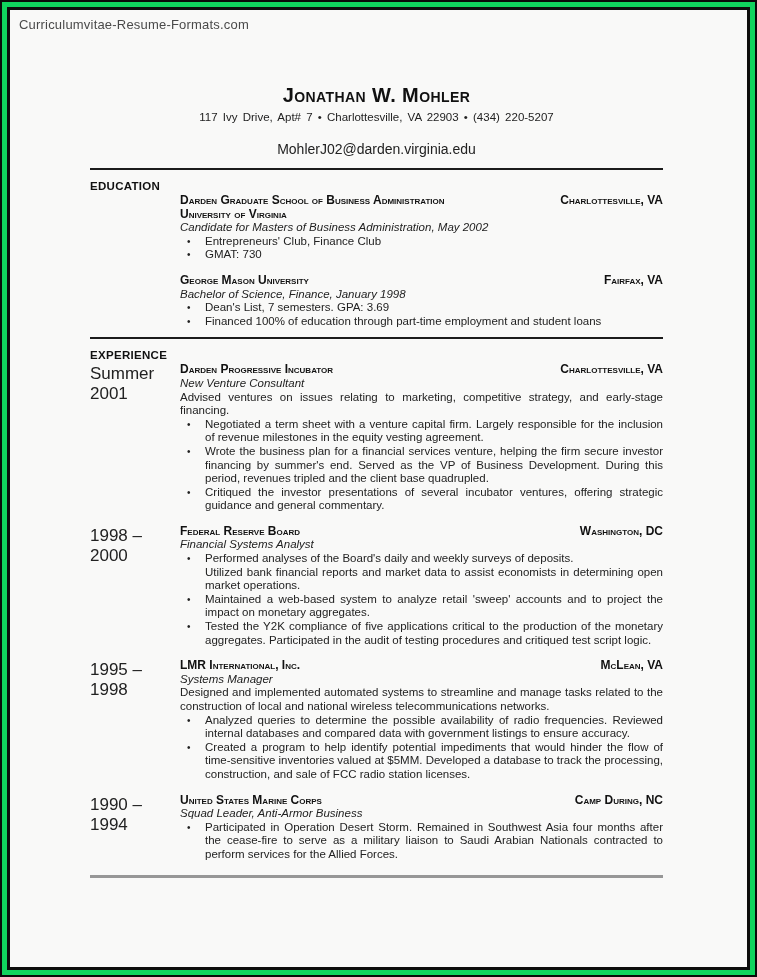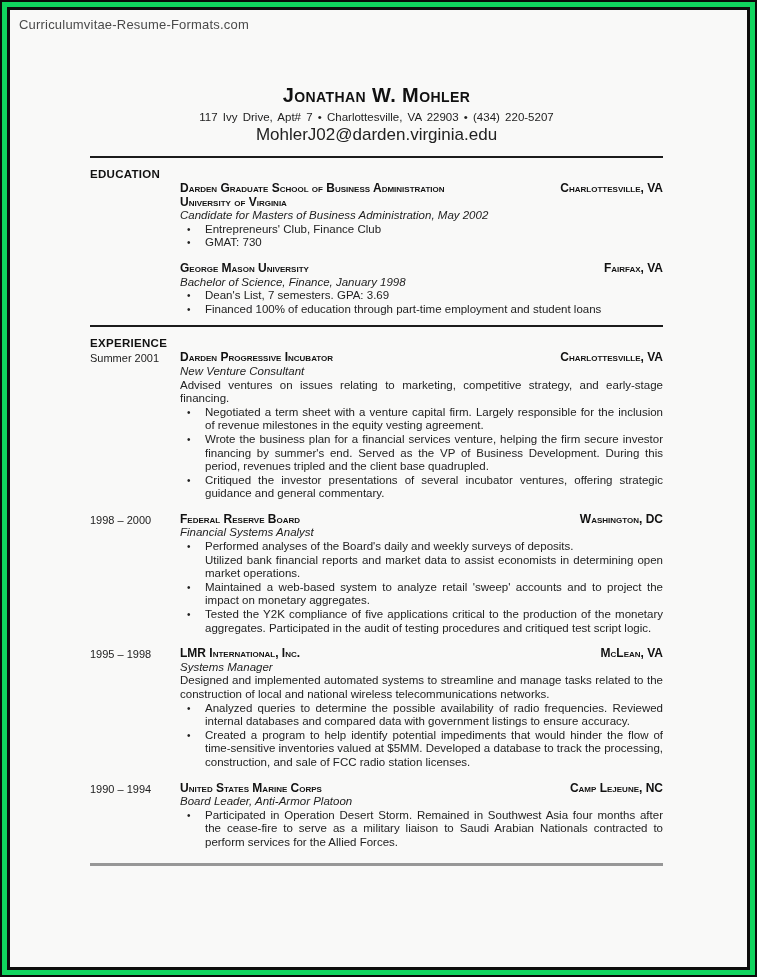--- a/index.html
+++ b/index.html
@@ -6,28 +6,28 @@
   .frame-outer{width:757px;height:977px;box-sizing:border-box;background:#0a0a0a;padding:2px;}
   .frame-green{width:100%;height:100%;box-sizing:border-box;padding:5px;}
   .frame-inner{width:100%;height:100%;box-sizing:border-box;background:#0d0d0d;padding:3px;}
   .page{width:100%;height:100%;box-sizing:border-box;background:#f9f9f8;overflow:hidden;
         font-family:"Liberation Sans","DejaVu Sans",sans-serif;color:#1d1d1d;}
   .watermark{font-size:13px;color:#4a4a4a;padding:7px 0 0 9px;letter-spacing:0.2px;}
   .doc-inner{margin-left:80px;width:573px;}
   .header{text-align:center;margin-top:52px;}
   .name{font-size:20px;font-weight:700;font-variant:small-caps;letter-spacing:0.4px;color:#111;}
   .contact{font-size:11.5px;margin-top:4px;word-spacing:2px;color:#222;}
-  .email{font-size:17px;margin-top:2px;color:#222;}
+  .email{font-size:14px;margin-top:18px;color:#222;}
   .rule{height:2px;background:#1c1c1c;margin-top:11px;}
   .rule-mid{height:2px;background:#1c1c1c;margin-top:9px;}
   .rule-bottom{height:3px;background:#979797;margin-top:13px;}
   .section-label{font-size:11.5px;font-weight:700;letter-spacing:0.3px;margin-top:10px;color:#111;}
   .entry{display:grid;grid-template-columns:90px 1fr;margin-top:2px;margin-bottom:12px;}
   .entry:last-child{margin-bottom:0;}
-  .date{font-size:11px;padding-top:1px;color:#222;}
+  .date{font-size:17px;padding-top:1px;color:#222;}
   .body{font-size:11.5px;line-height:13.6px;}
   .head-row{display:flex;justify-content:space-between;align-items:flex-start;}
   .sc{font-weight:700;font-variant:small-caps;font-size:12px;color:#111;}
   .loc{white-space:nowrap;margin-left:10px;}
   .it{font-style:italic;color:#222;}
   .summary{text-align:justify;color:#222;}
   ul.blist{list-style:none;margin:0;padding:0;}
   ul.blist li{display:flex;}
   .marker{flex:none;width:18px;padding-left:7px;font-size:10px;line-height:13.6px;color:#222;}
   .btext{flex:1;text-align:justify;color:#222;}
@@ -179,23 +179,23 @@
               </li>
             </ul>
           </div>
         </div>
 
         <div class="entry">
           <div class="date">1990 – 1994</div>
           <div class="body">
             <div class="head-row">
               <span class="sc">United States Marine Corps</span>
-              <span class="sc loc">Camp Lejeune, NC</span>
-            </div>
-            <div class="it">Board Leader, Anti-Armor Platoon</div>
+              <span class="sc loc">Camp During, NC</span>
+            </div>
+            <div class="it">Squad Leader, Anti-Armor Business</div>
             <ul class="blist">
               <li>
                 <span class="marker">•</span>
                 <span class="btext">Participated in Operation Desert Storm.  Remained in Southwest Asia four months after the cease-fire to serve as a military liaison to Saudi Arabian Nationals contracted to perform services for the Allied Forces.</span>
               </li>
             </ul>
           </div>
         </div>
       </div>
 

